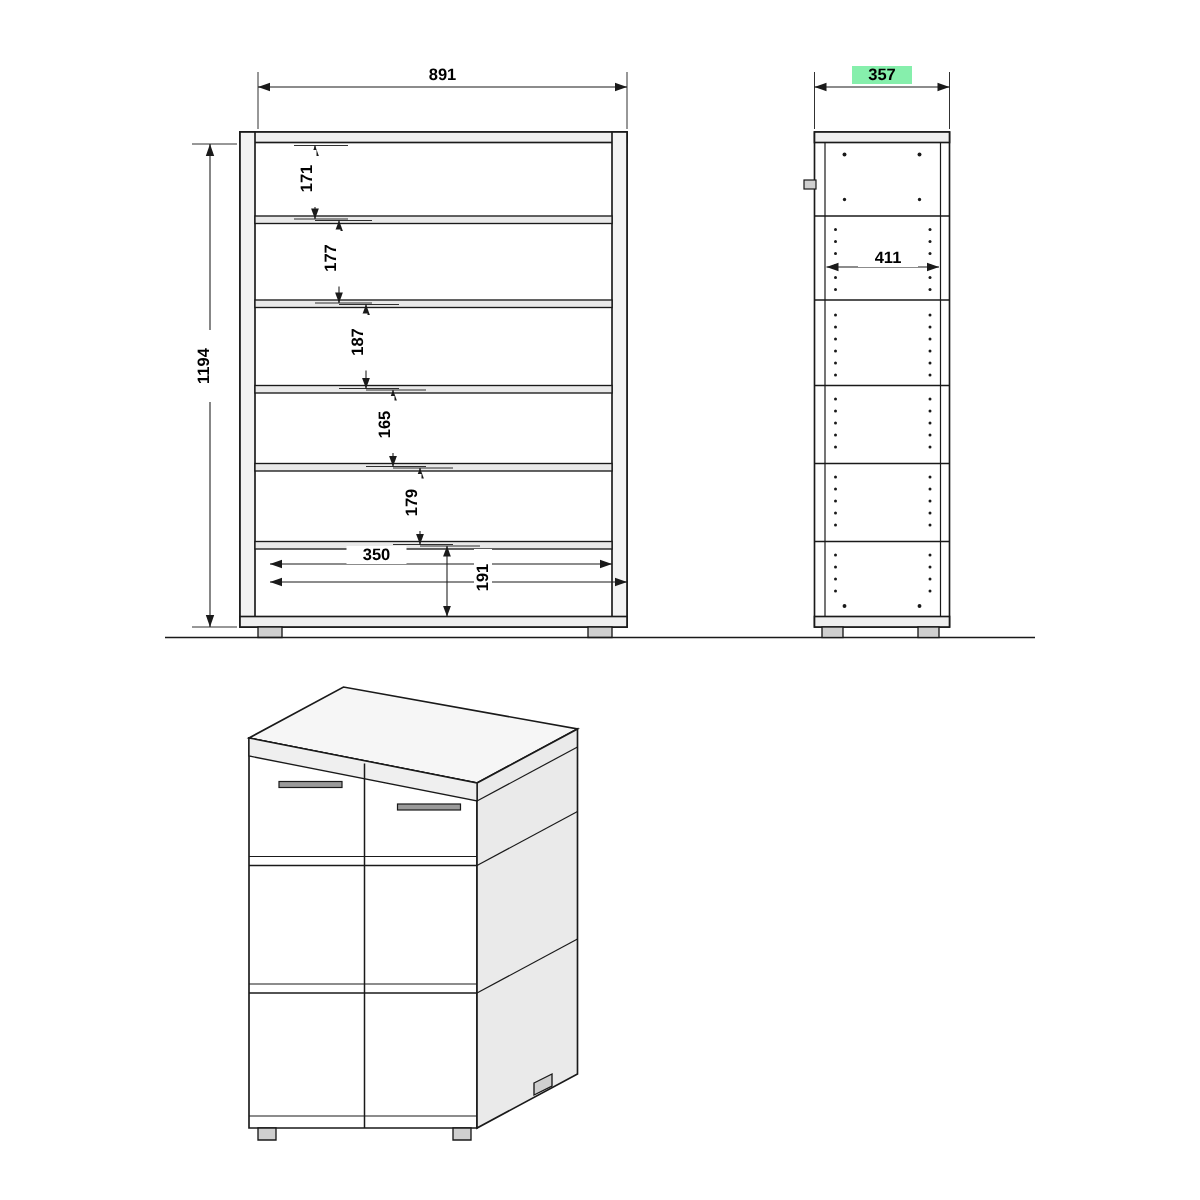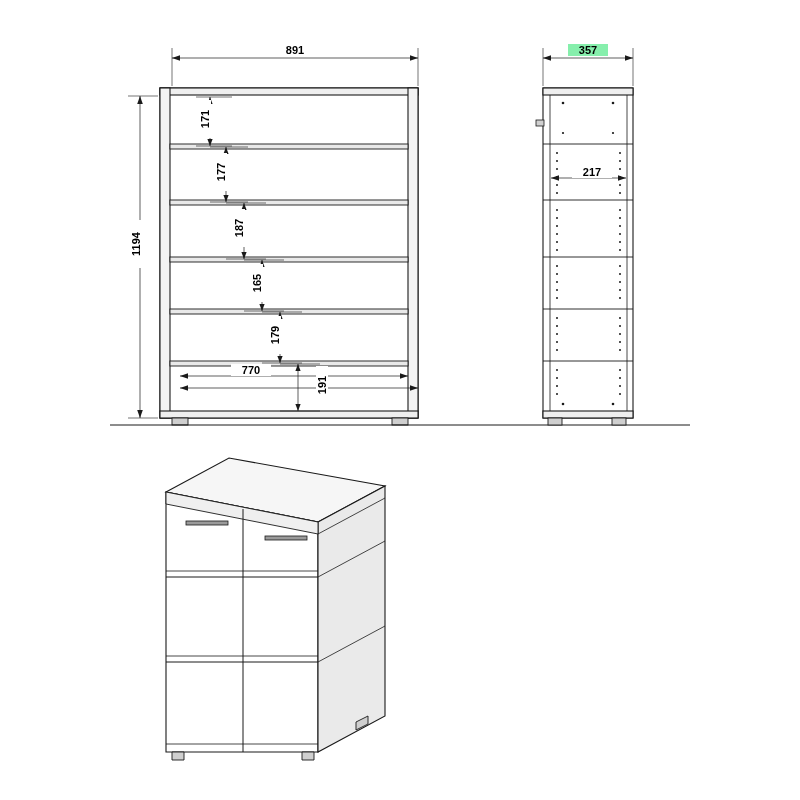--- a/index.html
+++ b/index.html
@@ -249,23 +249,23 @@
   </svg>
 
   <div style="position:absolute;left:0;top:0;width:800px;height:800px;pointer-events:none;">
 
     <div style="position:absolute;left:275px;top:44px;width:40px;text-align:center;font-size:11px;font-weight:bold;background:#ffffff;">891</div>
 
     <div style="position:absolute;left:112px;top:238px;width:48px;text-align:center;font-size:11px;font-weight:bold;background:#ffffff;transform:rotate(-90deg);transform-origin:center center;">1194</div>
 
     <div style="position:absolute;left:568px;top:44px;width:40px;text-align:center;font-size:11px;font-weight:bold;background:#86efac;">357</div>
 
-    <div style="position:absolute;left:572px;top:166px;width:40px;text-align:center;font-size:11px;font-weight:bold;background:#ffffff;">217</div>
-
-    <div style="position:absolute;left:231px;top:364px;width:40px;text-align:center;font-size:11px;font-weight:bold;background:#ffffff;">770</div>
+    <div style="position:absolute;left:572px;top:166px;width:40px;text-align:center;font-size:11px;font-weight:bold;background:#ffffff;">411</div>
+
+    <div style="position:absolute;left:231px;top:364px;width:40px;text-align:center;font-size:11px;font-weight:bold;background:#ffffff;">350</div>
 
     <div style="position:absolute;left:186px;top:113px;width:38px;text-align:center;font-size:11px;font-weight:bold;background:#ffffff;transform:rotate(-90deg);transform-origin:center center;">171</div>
 
     <div style="position:absolute;left:202px;top:166px;width:38px;text-align:center;font-size:11px;font-weight:bold;background:#ffffff;transform:rotate(-90deg);transform-origin:center center;">177</div>
 
     <div style="position:absolute;left:220px;top:222px;width:38px;text-align:center;font-size:11px;font-weight:bold;background:#ffffff;transform:rotate(-90deg);transform-origin:center center;">187</div>
 
     <div style="position:absolute;left:238px;top:277px;width:38px;text-align:center;font-size:11px;font-weight:bold;background:#ffffff;transform:rotate(-90deg);transform-origin:center center;">165</div>
 
     <div style="position:absolute;left:256px;top:329px;width:38px;text-align:center;font-size:11px;font-weight:bold;background:#ffffff;transform:rotate(-90deg);transform-origin:center center;">179</div>

